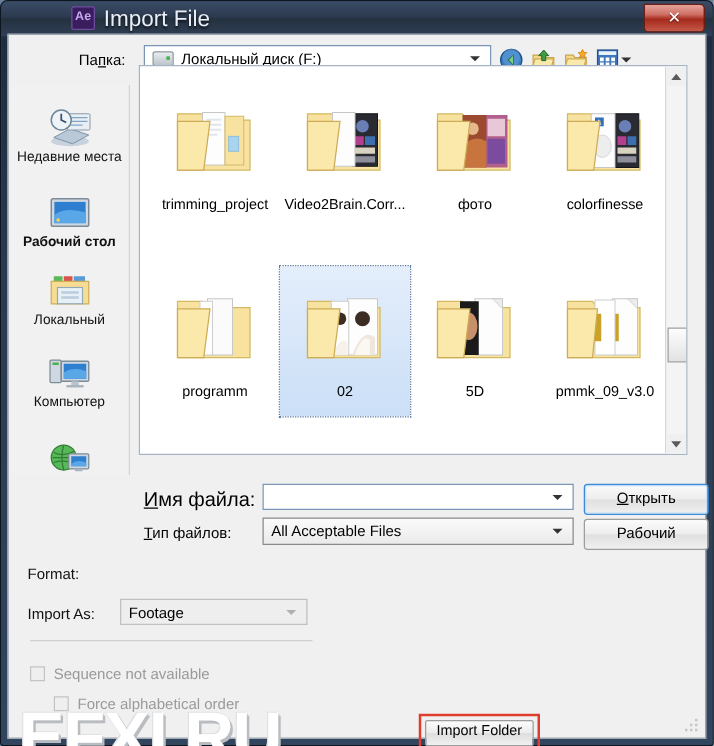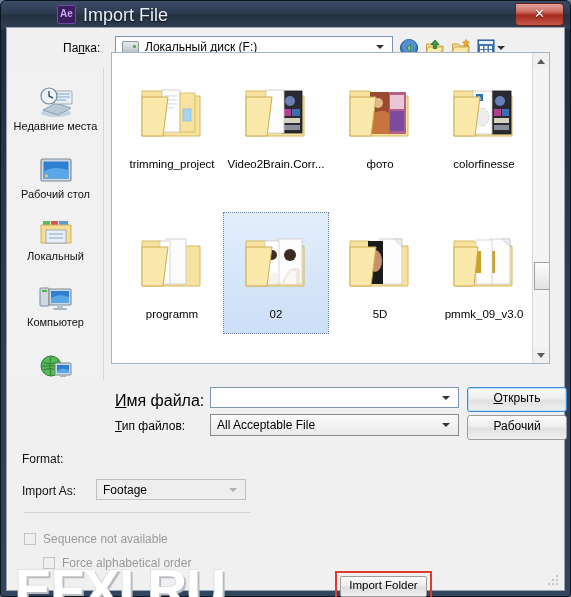--- a/index.html
+++ b/index.html
@@ -73,21 +73,21 @@
   #places{
     position:absolute;left:1px;top:40px;width:95px;height:312px;
     background:#f1f1f1;border-right:1px solid #d6d6d6;
   }
   .place{
     position:absolute;left:0;width:95px;text-align:center;cursor:pointer;
   }
   .place .ico{height:34px;display:flex;align-items:flex-end;justify-content:center;}
   .place .lbl{font-size:11px;color:#111;line-height:13px;margin-top:2px;}
   #place-0{top:16px;}
-  #place-1{top:84px;}
+  #place-1{top:84px;font-weight:bold;}
   #place-2{top:146px;}
   #place-3{top:212px;}
   #place-4{top:280px;}
   
   #filelist{
     position:absolute;left:104px;top:24px;width:439px;height:312px;
     background:#fff;border:1px solid #a6b4c4;box-sizing:border-box;overflow:hidden;
   }
   .file-item{
     position:absolute;width:104px;height:120px;text-align:center;cursor:pointer;
@@ -465,21 +465,21 @@
       </div>
     </div>
 
     <span id="name-label"><u>И</u>мя файла:</span>
     <div id="name-field">
       <span class="combo-arrow"></span>
     </div>
 
     <span id="type-label"><u>Т</u>ип файлов:</span>
     <div id="type-field">
-      <span id="type-text">All Acceptable File</span>
+      <span id="type-text">All Acceptable Files</span>
       <span class="combo-arrow"></span>
     </div>
 
     <div class="dlg-btn" id="btn-open"><u>О</u>ткрыть</div>
     <div class="dlg-btn" id="btn-cancel">Рабочий</div>
 
     <span id="format-label">Format:</span>
     <span id="importas-label">Import As:</span>
     <div id="importas-field">
       <span id="importas-text">Footage</span>

